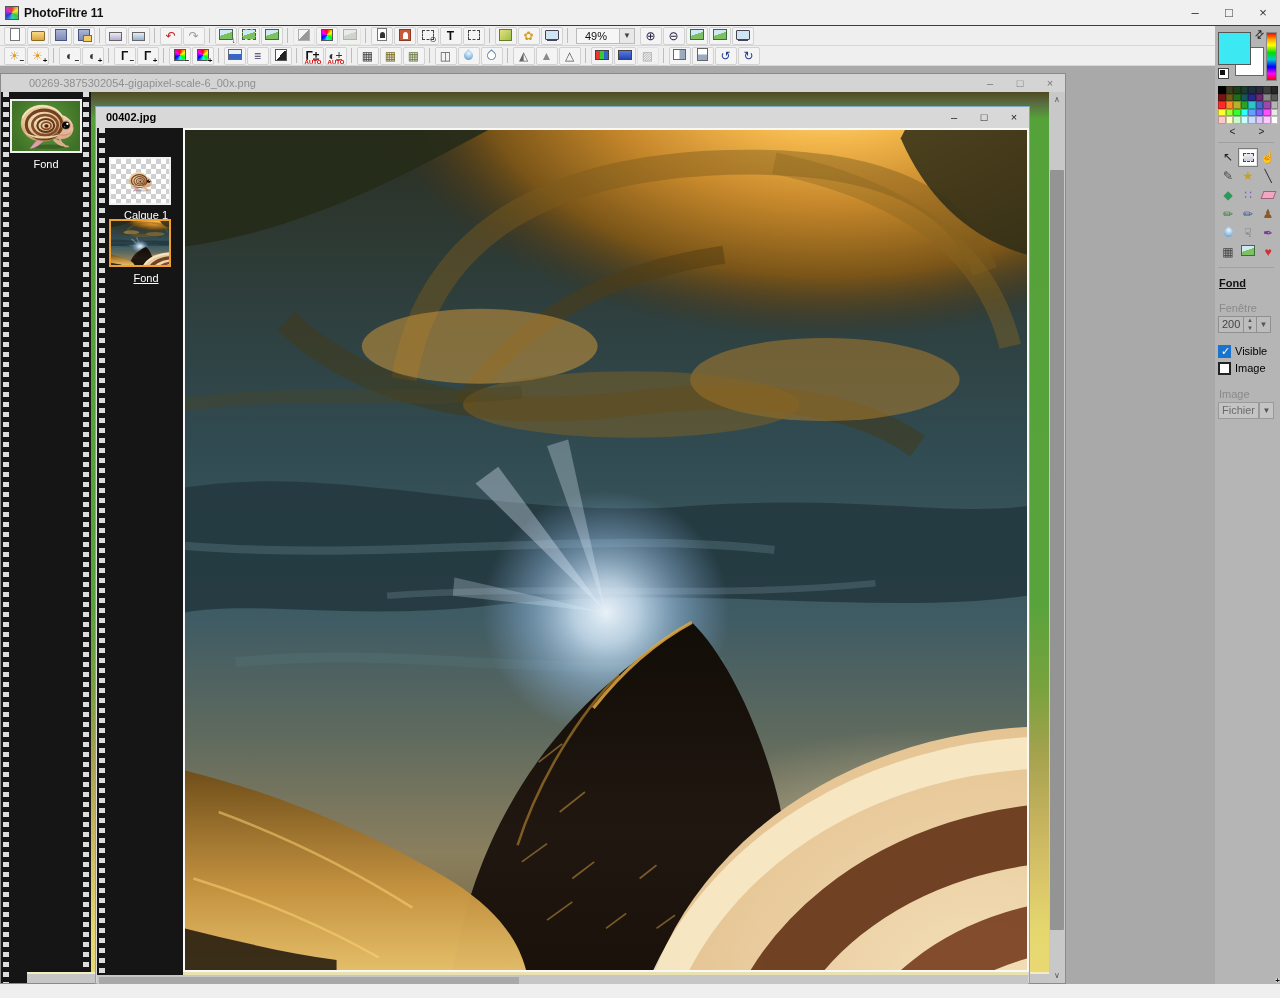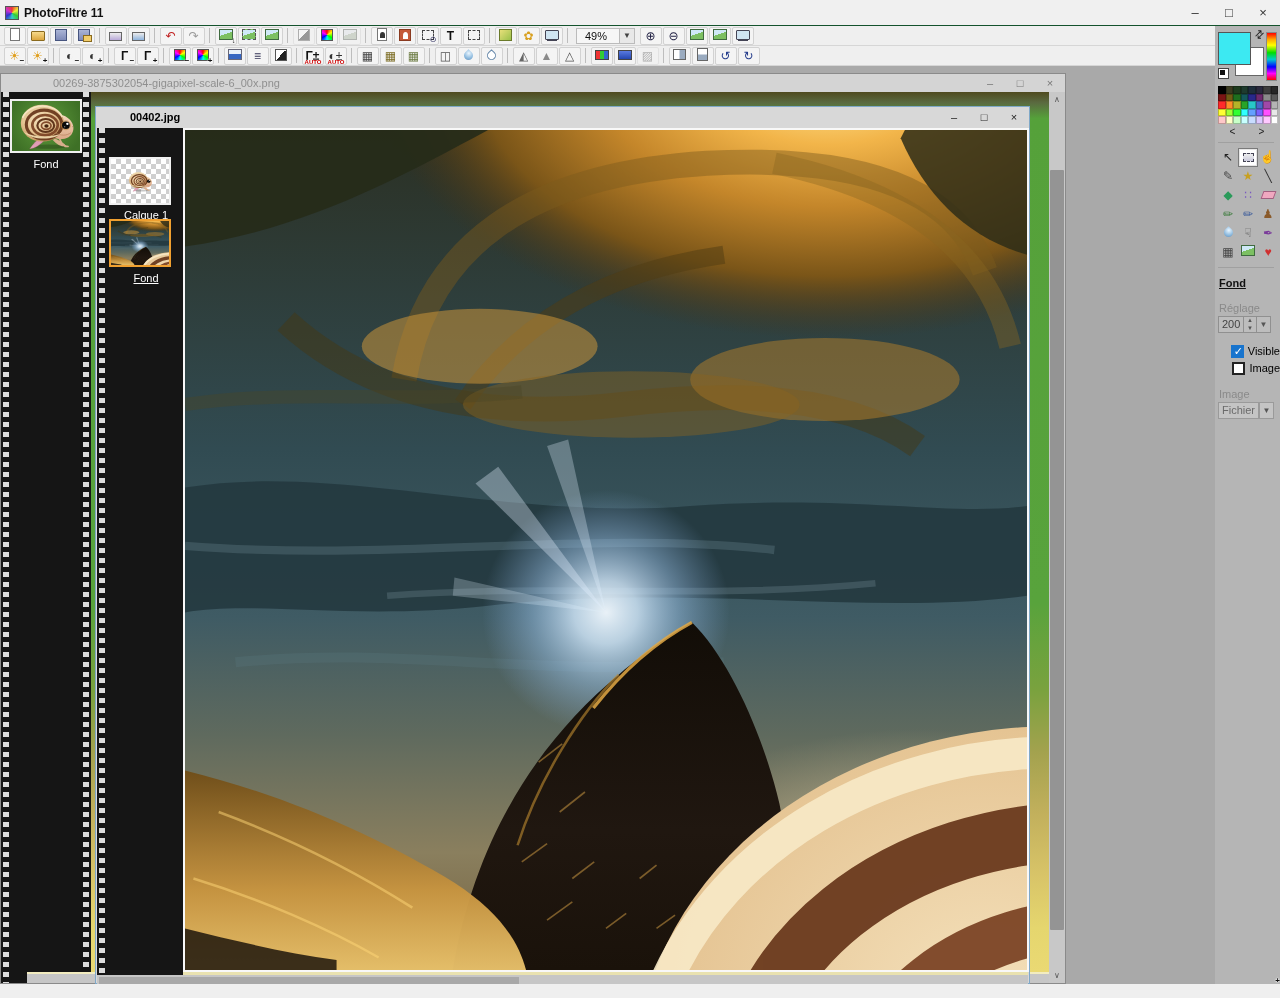--- a/index.html
+++ b/index.html
@@ -86,33 +86,33 @@
   .tool.active { background:#fff; border:1px solid #7a7a7a; box-shadow:inset 0 0 0 1px #e6e6e6; }
   .selglyph { width:11px; height:9px; border:1px dashed #445; background:linear-gradient(#eee,#ccd); }
   .panelsep { width:56px; height:1px; background:#c6c6c6; border-bottom:1px solid #a0a0a0; margin:5px 0; }
   .fondlink { font-size:11px; font-weight:bold; text-decoration:underline; color:#111; margin:4px 0 10px 1px; display:inline-block; }
   .graylabel { color:#8a8a8a; font-size:11px; margin:3px 0 2px 1px; }
   .spinrow { display:flex; align-items:stretch; width:56px; height:17px; }
   .spininput { width:26px; background:#bdbdbd; border:1px solid #909090; color:#444; font-size:11px; display:flex; align-items:center; padding-left:3px; }
   .spinbtns { width:13px; border:1px solid #909090; border-left:none; display:flex; flex-direction:column; background:#bdbdbd; }
   .spinbtns span { flex:1; font-size:6px; color:#555; display:flex; align-items:center; justify-content:center; }
   .spinchev { width:14px; border:1px solid #909090; border-left:none; background:#bdbdbd; color:#555; font-size:8px; display:flex; align-items:center; justify-content:center; }
-  .cbrow { display:flex; align-items:center; margin:4px 0 4px 0;justify-content:flex-end; }
+  .cbrow { display:flex; align-items:center; margin:4px 0 4px 0; }
   .cb { width:13px; height:13px; border:2px solid #222; background:#fff; margin-right:4px; position:relative; }
   .cb.checked { background:#1874cd; border-color:#1874cd; }
   .cb.checked::after { content:"✓"; color:#fff; font-size:11px; position:absolute; left:1px; top:-2px; }
   .cblabel { font-size:11px; color:#000; }
   .modesel { display:flex; width:56px; height:17px; }
   .modeval { flex:1; background:#c4c4c4; border:1px solid #9a9a9a; color:#6a6a6a; font-size:11px; display:flex; align-items:center; padding-left:3px; }
   .modechev { width:15px; background:#c4c4c4; border:1px solid #9a9a9a; border-left:1px solid #9a9a9a; color:#555; font-size:8px; display:flex; align-items:center; justify-content:center; }
 
   
   .docwin { position:absolute; background:#d4d4d4; border:1px solid #8a8a8a; }
   .doctitle { height:18px; display:flex; align-items:center; font-size:11px; background:#d4d4d4; }
-  .doctitle .ttext { color:#8f8f8f;margin-left:24px; }
+  .doctitle .ttext { color:#8f8f8f; }
   .docctrls { margin-left:auto; display:flex; align-items:center; }
   .docbtn { width:30px; text-align:center; font-size:11px; color:#777; }
   .docbtn.dark { color:#222; }
 
   #outerwin { left:0; top:7px; width:1066px; height:911px; }
   #outerwin .doctitle { padding-left:28px; }
   .film { background:#151515; position:absolute; }
   .film::before,.film::after { content:""; position:absolute; top:0; bottom:0; width:6px;
       background:repeating-linear-gradient(180deg,#dcdcdc 0 5px,#151515 5px 10px); }
   .film::before { left:2px; } .film::after { right:2px; }
@@ -657,21 +657,21 @@
           </span>
           <span class="tool">
             <span><span class="i i-pic"></span></span>
           </span>
           <span class="tool">
             <span><span class="gi" style="color: rgb(208, 48, 48);">♥</span></span>
           </span>
         </div>
       <div class="panelsep"></div>
       <a class="fondlink">Fond</a>
-      <div class="graylabel">Réglage</div>
+      <div class="graylabel">Fenêtre</div>
       <div class="spinrow">
         <span class="spininput">200</span>
         <span class="spinbtns">
             <span>▲</span>
             <span>▼</span>
           </span>
         <span class="spinchev">▼</span>
       </div>
       <div style="height:8px"></div>
       <div class="cbrow">

